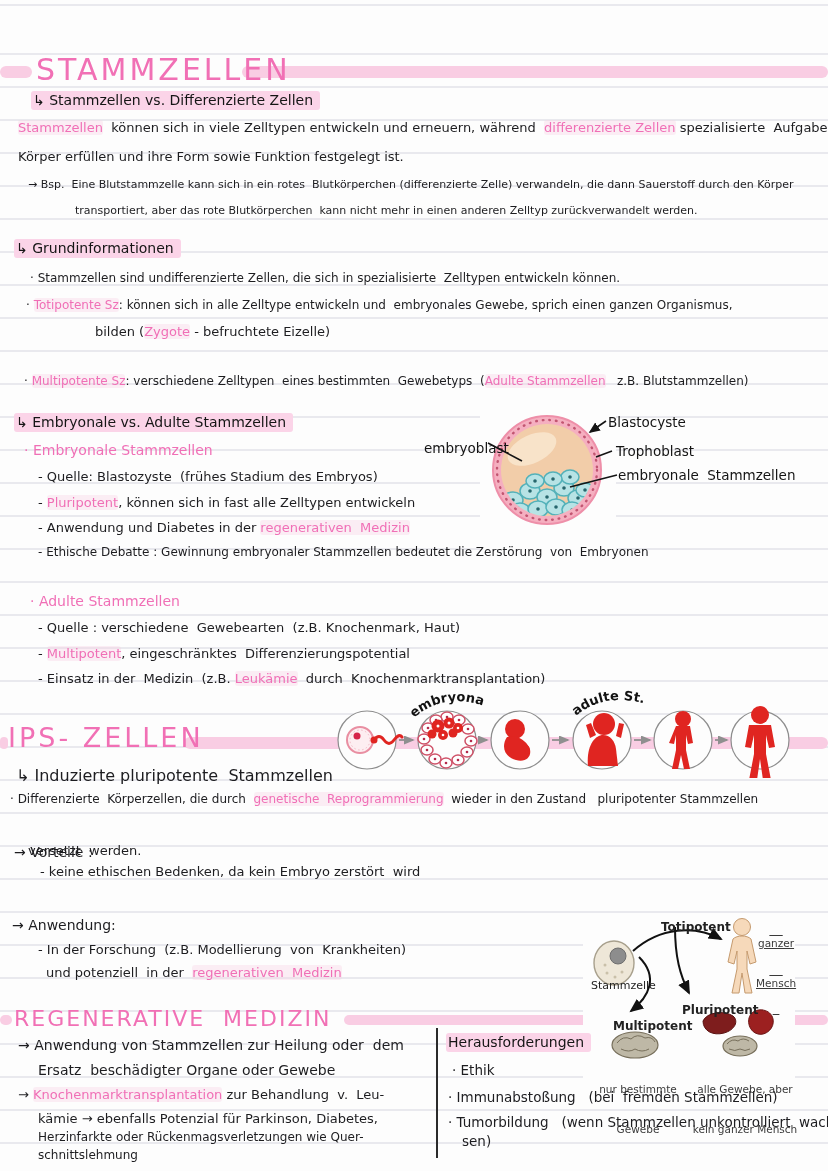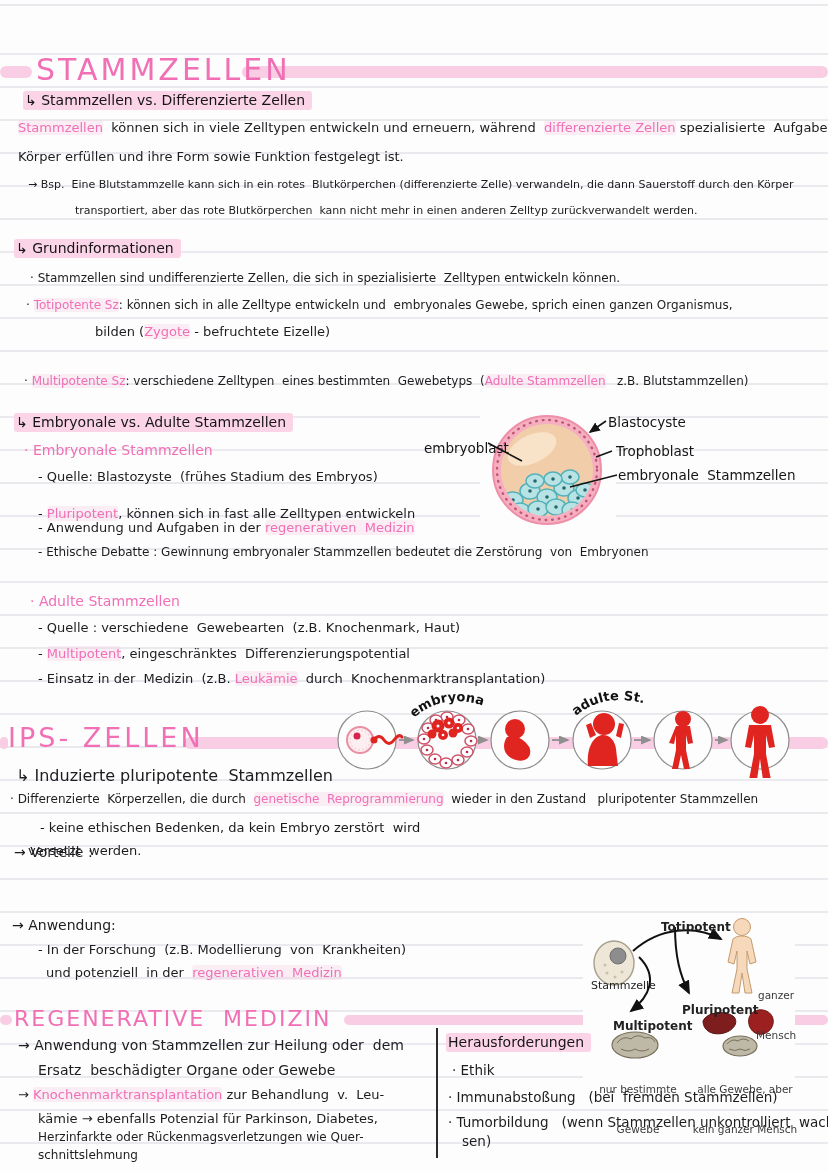--- a/index.html
+++ b/index.html
@@ -30,37 +30,37 @@
 </style>
 </head>
 <body>
 
 <div id="page">
 
   <div class="band" style="left:0;top:66px;width:32px;height:12px;"></div>
   <div class="band" style="left:242px;top:66px;width:586px;height:12px;"></div>
   <div class="bigtitle" style="left:36px;top:52px;">STAMMZELLEN</div>
 
-  <div class="line" style="left:4px;top:92px;padding-left:19px;"><span class="subhead">↳ Stammzellen vs. Differenzierte Zellen</span></div>
+  <div class="line" style="left:12px;top:92px;padding-left:19px;"><span class="subhead">↳ Stammzellen vs. Differenzierte Zellen</span></div>
   <div class="line" style="left:18px;top:120px;"><span class="pk">Stammzellen</span><span class="ink">  können sich in viele Zelltypen entwickeln und erneuern, während  </span><span class="pk">differenzierte Zellen</span><span class="ink"> spezialisierte  Aufgaben im</span></div>
   <div class="line" style="left:18px;top:149px;">Körper erfüllen und ihre Form sowie Funktion festgelegt ist.</div>
   <div class="line fs11" style="left:28px;top:178px;">→ Bsp.  Eine Blutstammzelle kann sich in ein rotes  Blutkörperchen (differenzierte Zelle) verwandeln, die dann Sauerstoff durch den Körper</div>
   <div class="line fs11" style="left:75px;top:204px;">transportiert, aber das rote Blutkörperchen  kann nicht mehr in einen anderen Zelltyp zurückverwandelt werden.</div>
 
   <div class="line" style="left:14px;top:240px;"><span class="subhead">↳ Grundinformationen</span></div>
   <div class="line fs12" style="left:30px;top:271px;">· Stammzellen sind undifferenzierte Zellen, die sich in spezialisierte  Zelltypen entwickeln können.</div>
   <div class="line fs12" style="left:26px;top:298px;"><span class="ink">· </span><span class="pk">Totipotente Sz</span><span class="ink">: können sich in alle Zelltype entwickeln und  embryonales Gewebe, sprich einen ganzen Organismus,</span></div>
   <div class="line fs13" style="left:95px;top:324px;"><span class="ink">bilden (</span><span class="pk">Zygote</span><span class="ink"> - befruchtete Eizelle)</span></div>
   <div class="line fs12" style="left:24px;top:374px;"><span class="ink">· </span><span class="pk">Multipotente Sz</span><span class="ink">: verschiedene Zelltypen  eines bestimmten  Gewebetyps  (</span><span class="pk">Adulte Stammzellen</span><span class="ink">   z.B. Blutstammzellen)</span></div>
 
   <div class="line" style="left:14px;top:414px;"><span class="subhead">↳ Embryonale vs. Adulte Stammzellen</span></div>
   <div class="line fs14 pinkline" style="left:24px;top:442px;">· Embryonale Stammzellen</div>
   <div class="line fs13" style="left:38px;top:469px;">- Quelle: Blastozyste  (frühes Stadium des Embryos)</div>
-  <div class="line fs13" style="left:38px;top:495px;margin-top:11px;"><span class="ink">- </span><span class="pk">Pluripotent</span><span class="ink">, können sich in fast alle Zelltypen entwickeln</span></div>
-  <div class="line fs13" style="left:38px;top:520px;"><span class="ink">- Anwendung und Aufgaben in der </span><span class="pk">regenerativen  Medizin</span></div>
+  <div class="line fs13" style="left:38px;top:495px;"><span class="ink">- </span><span class="pk">Pluripotent</span><span class="ink">, können sich in fast alle Zelltypen entwickeln</span></div>
+  <div class="line fs13" style="left:38px;top:520px;"><span class="ink">- Anwendung und Diabetes in der </span><span class="pk">regenerativen  Medizin</span></div>
   <div class="line fs12" style="left:38px;top:545px;">- Ethische Debatte : Gewinnung embryonaler Stammzellen bedeutet die Zerstörung  von  Embryonen</div>
 
   <svg style="left:420px;top:405px;" width="408" height="165" viewBox="0 0 408 165" xmlns="http://www.w3.org/2000/svg">
     <defs>
       <marker id="ah1" markerWidth="8" markerHeight="8" refX="6" refY="3" orient="auto">
           <path d="M0,0 L7,3 L0,6 Z" fill="#141414"></path>
         </marker>
       <clipPath id="blastoClip">
           <circle cx="127" cy="65" r="46"></circle>
         </clipPath>
@@ -224,21 +224,21 @@
     </g>
 
     <text font-size="13" fill="#111" font-weight="600" font-family="DejaVu Sans, sans-serif"><textPath href="#seqArc1" xlink:href="#seqArc1">embryonale</textPath></text>
     <text font-size="13" fill="#111" font-weight="600" font-family="DejaVu Sans, sans-serif"><textPath href="#seqArc2" xlink:href="#seqArc2">adulte St.</textPath></text>
   </svg>
 
   <div class="line" style="left:16px;top:766px;font-size:16px;">↳ Induzierte pluripotente  Stammzellen</div>
   <div class="line fs12" style="left:10px;top:792px;"><span class="ink">· Differenzierte  Körperzellen, die durch  </span><span class="pk">genetische  Reprogrammierung</span><span class="ink">  wieder in den Zustand   pluripotenter Stammzellen</span></div>
   <div class="line fs13" style="left:28px;top:818px;margin-top:25px;">versetzt  werden.</div>
   <div class="line fs14" style="left:14px;top:844px;">→ Vorteile :</div>
-  <div class="line fs13" style="left:40px;top:820px;">- keine ethischen Bedenken, da kein Embryo zerstört  wird</div>
+  <div class="line fs13" style="left:40px;top:864px;">- keine ethischen Bedenken, da kein Embryo zerstört  wird</div>
   <div class="line fs14" style="left:12px;top:917px;">→ Anwendung:</div>
   <div class="line fs13" style="left:38px;top:942px;">- In der Forschung  (z.B. Modellierung  von  Krankheiten)</div>
   <div class="line fs13" style="left:46px;top:965px;"><span class="ink">und potenziell  in der  </span><span class="pk">regenerativen  Medizin</span></div>
 
   <div class="band" style="left:0;top:1015px;width:12px;height:10px;"></div>
   <div class="band" style="left:344px;top:1015px;width:484px;height:10px;"></div>
   <div class="bigtitle" style="left:14px;top:1006px;font-size:22px;letter-spacing:2px;">REGENERATIVE  MEDIZIN</div>
 
   <div class="line fs14" style="left:18px;top:1037px;">→ Anwendung von Stammzellen zur Heilung oder  dem</div>
   <div class="line fs14" style="left:38px;top:1062px;">Ersatz  beschädigter Organe oder Gewebe</div>
@@ -290,21 +290,21 @@
       <ellipse cx="60" cy="130" rx="23" ry="13" fill="#beb8a6" stroke="#776f5b" stroke-width="1.2"></ellipse>
       <path d="M42,128 q6,-8 14,-4 q6,-6 14,-1 q7,-2 10,4 M46,134 q8,4 14,0 q7,4 14,0" fill="none" stroke="#776f5b" stroke-width="1"></path>
     </g>
     <g>
       <ellipse cx="165" cy="131" rx="17" ry="10" fill="#beb8a6" stroke="#776f5b" stroke-width="1.2"></ellipse>
       <path d="M152,129 q5,-6 11,-3 q5,-4 11,0 M154,134 q6,3 11,0 q5,3 10,0" fill="none" stroke="#776f5b" stroke-width="1"></path>
     </g>
   </svg>
   <div class="dlabel bold" style="left:661px;top:920px;font-size:12px;">Totipotent</div>
   <div class="dlabel" style="left:591px;top:979px;font-size:11px;">Stammzelle</div>
-  <div class="dlabel small-cap" style="left:756px;top:963px;">
+  <div class="dlabel small-cap" style="left:756px;top:911px;text-decoration:underline;">
     <div>ganzer</div>
     <div>Mensch</div>
   </div>
   <div class="dlabel bold" style="left:682px;top:1003px;font-size:12px;">Pluripotent</div>
   <div class="dlabel bold" style="left:613px;top:1019px;font-size:12px;">Multipotent</div>
   <div class="dlabel small-cap" style="left:597px;top:1057px;width:82px;">
     <div>nur bestimmte</div>
     <div>Gewebe</div>
   </div>
   <div class="dlabel small-cap" style="left:690px;top:1057px;width:110px;">

